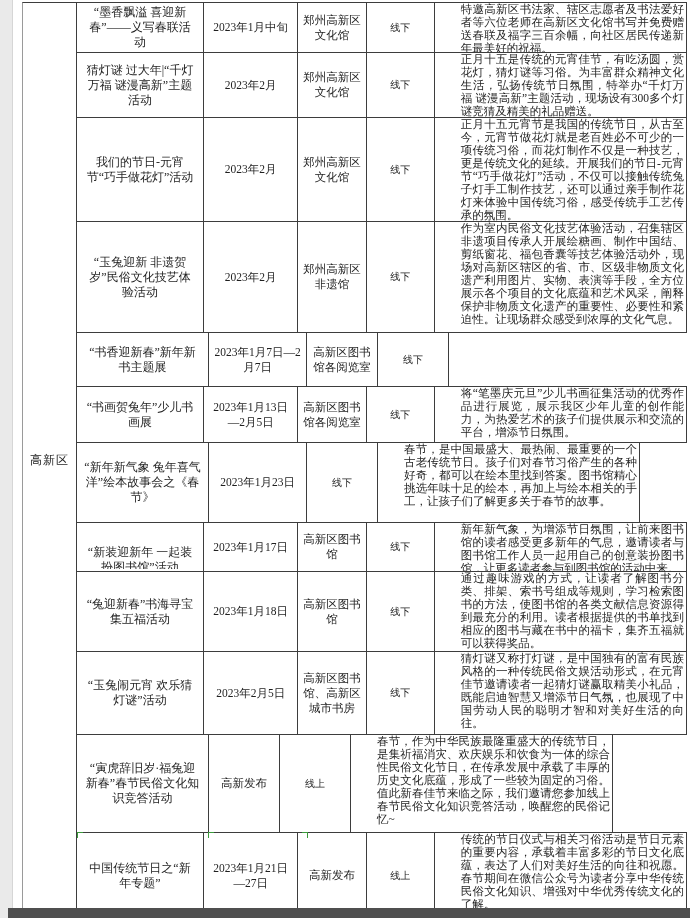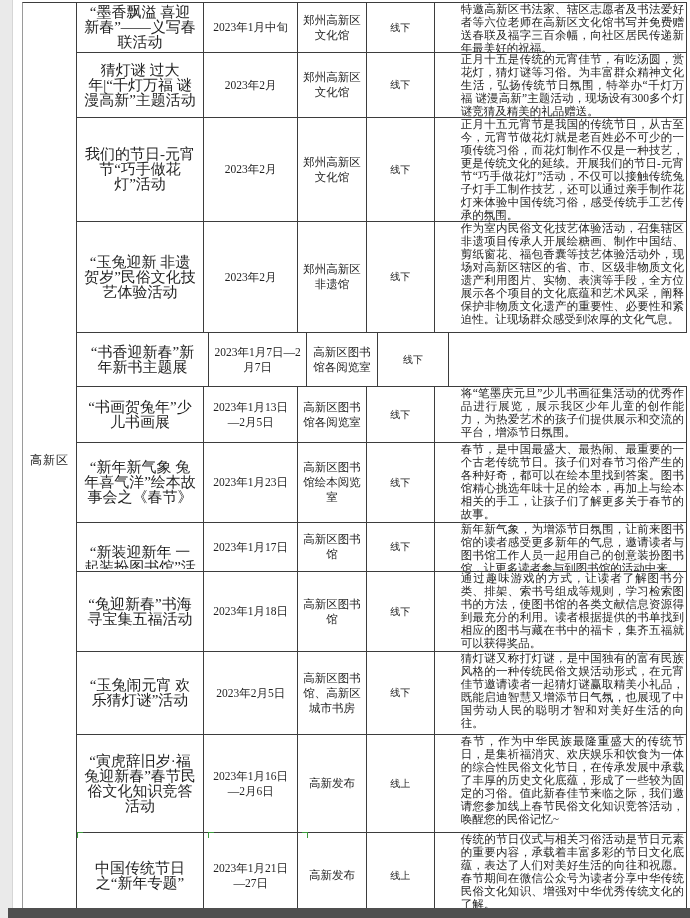--- a/index.html
+++ b/index.html
@@ -11,21 +11,21 @@
   .left-margin{position:absolute;left:0;top:0;width:12px;height:918px;background:#eaeaea;border-right:1px solid #d6d6d6;z-index:3;}
   .bottom-bar{position:absolute;left:8px;right:0;bottom:0;height:10px;background:#4f4f4f;z-index:4;}
   .table{position:absolute;left:22px;top:2px;display:flex;border-top:1px solid #3d3d3d;border-left:1px solid #9a9a9a;}
   .district-cell{width:54px;border-right:1px solid #3d3d3d;display:flex;align-items:center;justify-content:center;
     font-size:12px;letter-spacing:1px;box-sizing:border-box;}
   .rows{display:flex;flex-direction:column;width:610px;}
   .row{display:flex;border-bottom:1px solid #3d3d3d;box-sizing:border-box;position:relative;}
   .row:last-child{border-bottom:none;}
   .cell{border-right:1px solid #3d3d3d;box-sizing:border-box;overflow:hidden;}
   .c-name{width:132px;display:flex;align-items:center;justify-content:center;text-align:center;
-    padding:2px 7px;font-size:15px;line-height:15px;}
+    padding:2px 7px;font-size:12px;line-height:15px;}
   .c-date{width:98px;display:flex;align-items:center;justify-content:center;text-align:center;
     padding:2px 4px;font-size:11.5px;line-height:15px;}
   .c-loc{width:71px;display:flex;align-items:center;justify-content:center;text-align:center;
     padding:2px 3px;font-size:11.5px;line-height:15px;}
   .c-mode{width:71px;display:flex;align-items:center;justify-content:center;text-align:center;
     padding:2px;font-size:10px;}
   .c-desc{width:238px;padding:0 2px;font-size:11.5px;line-height:13px;text-align:justify;
     text-justify:inter-character;border-right:1px solid #3d3d3d;margin-left:24px;}
   .c-name.glitch{align-items:flex-end;padding-top:7px;}
   .c-name.glitch .txt{display:block;max-height:24px;overflow:hidden;}
@@ -144,23 +144,20 @@
         <div class="cell c-desc"><span class="txt">将“笔墨庆元旦”少儿书画征集活动的优秀作品进行展览，展示我区少年儿童的创作能力，为热爱艺术的孩子们提供展示和交流的平台，增添节日氛围。</span></div>
       </div>
 
       <div class="row" style="height:80px">
         <div class="cell c-name">
             <span class="txt">“新年新气象 兔年喜气洋”绘本故事会之《春节》</span>
           </div>
         <div class="cell c-date">
             <span class="txt">2023年1月23日</span>
           </div>
-        <div class="cell c-loc">
-            <span class="txt">高新区图书馆绘本阅览室</span>
-          </div>
         <div class="cell c-mode">
             <span class="txt">线下</span>
           </div>
         <div class="cell c-desc"><span class="txt">春节，是中国最盛大、最热闹、最重要的一个古老传统节日。孩子们对春节习俗产生的各种好奇，都可以在绘本里找到答案。图书馆精心挑选年味十足的绘本，再加上与绘本相关的手工，让孩子们了解更多关于春节的故事。</span></div>
       </div>
 
       <div class="row" style="height:49px">
         <div class="cell c-name glitch">
             <span class="txt">“新装迎新年 一起装扮图书馆”活动</span>
           </div>
@@ -204,23 +201,20 @@
           </div>
         <div class="cell c-mode">
             <span class="txt">线下</span>
           </div>
         <div class="cell c-desc"><span class="txt">猜灯谜又称打灯谜，是中国独有的富有民族风格的一种传统民俗文娱活动形式，在元宵佳节邀请读者一起猜灯谜赢取精美小礼品，既能启迪智慧又增添节日气氛，也展现了中国劳动人民的聪明才智和对美好生活的向往。</span></div>
       </div>
 
       <div class="row" style="height:98px">
         <div class="cell c-name">
             <span class="txt">“寅虎辞旧岁·福兔迎新春”春节民俗文化知识竞答活动</span>
-          </div>
-        <div class="cell c-date">
-            <span class="txt">2023年1月16日—2月6日</span>
           </div>
         <div class="cell c-loc">
             <span class="txt">高新发布</span>
           </div>
         <div class="cell c-mode">
             <span class="txt">线上</span>
           </div>
         <div class="cell c-desc"><span class="txt">春节，作为中华民族最隆重盛大的传统节日，是集祈福消灾、欢庆娱乐和饮食为一体的综合性民俗文化节日，在传承发展中承载了丰厚的历史文化底蕴，形成了一些较为固定的习俗。值此新春佳节来临之际，我们邀请您参加线上春节民俗文化知识竞答活动，唤醒您的民俗记忆~</span></div>
       </div>
 

